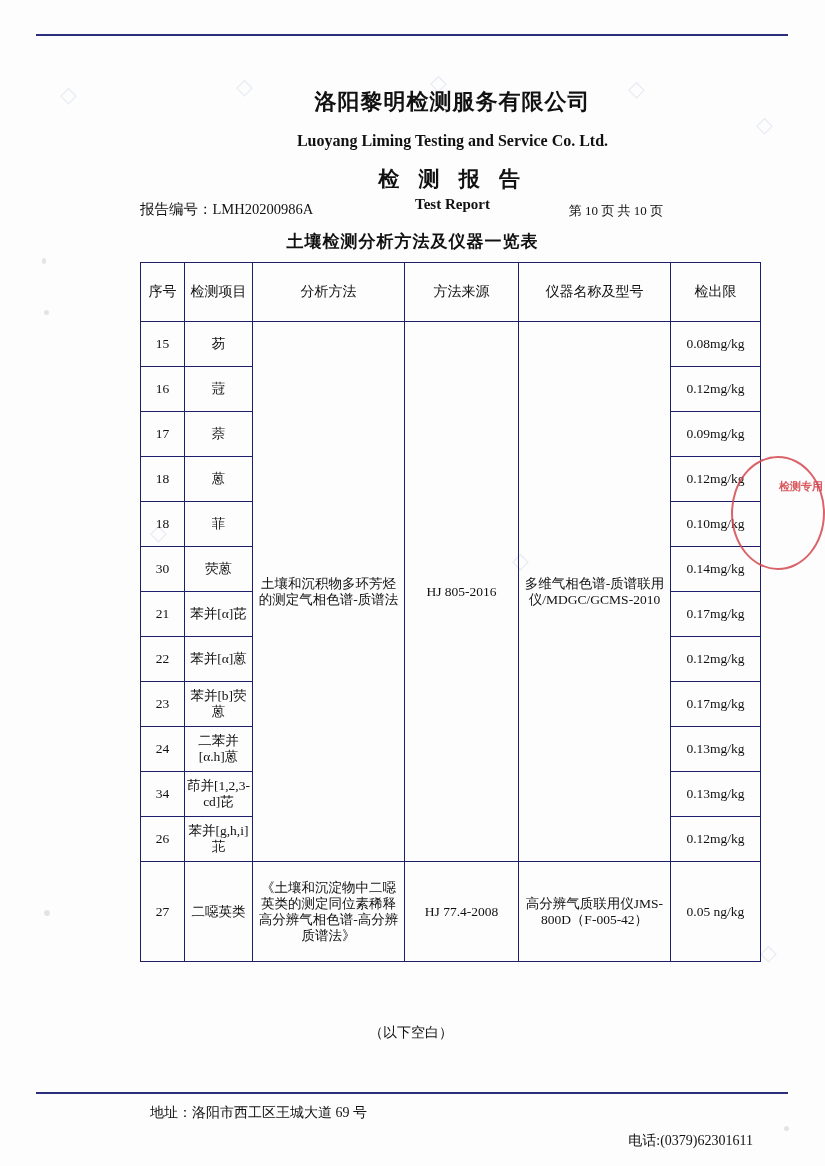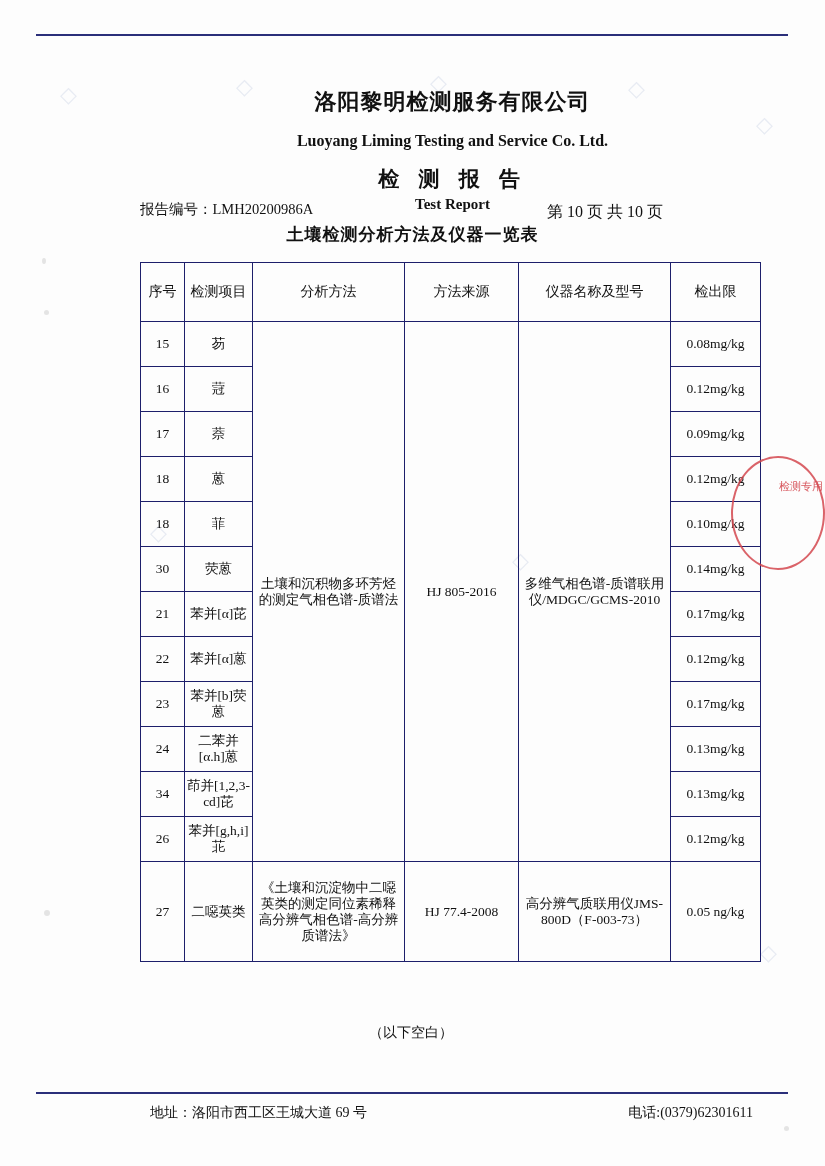--- a/index.html
+++ b/index.html
@@ -91,28 +91,28 @@
     position: absolute;
     left: 140px;
     top: 0;
     font-size: 14.5px;
     white-space: nowrap;
   }
   .page-no {
     position: absolute;
     right: 72px;
     top: 2px;
-    font-size: 16px;
+    font-size: 13px;
     white-space: nowrap;
   }
 
   .table-title {
     position: absolute;
     left: 0;
-    top: 223px;
+    top: 230px;
     width: 825px;
     text-align: center;
     font-size: 17px;
     font-weight: bold;
     letter-spacing: 1px;
   }
 
   table.main {
     position: absolute;
     left: 140px;
@@ -165,21 +165,21 @@
     position: absolute;
     left: 138px;
     top: 1104px;
     font-size: 14px;
     white-space: nowrap;
     margin-left: 12px;
   }
   .footer-right {
     position: absolute;
     right: 72px;
-    top: 1104px;
+    top: 1132px;
     font-size: 14px;
     white-space: nowrap;
   }
 
   
   .stamp {
     position: absolute;
     right: 2px;
     top: 456px;
     width: 58px;
@@ -198,20 +198,21 @@
   }
   .stamp .txt {
     position: absolute;
     left: 14px;
     top: 24px;
     font-size: 11px;
     color: #d4484f;
     line-height: 13px;
     letter-spacing: 0px;
     opacity: .9;
+    font-weight: bold;
   }
 
   
   .wm {
     position: absolute;
     color: #e6eaf2;
     font-size: 22px;
     opacity: .9;
     pointer-events: none;
     font-family: "DejaVu Sans", sans-serif;
@@ -336,21 +337,21 @@
       <tr class="row-tall">
         <td>26</td>
         <td class="cell-multi">苯并[g,h,i]苝</td>
         <td>0.12mg/kg</td>
       </tr>
       <tr style="height:100px;">
         <td>27</td>
         <td class="cell-multi">二噁英类</td>
         <td class="cell-multi">《土壤和沉淀物中二噁英类的测定同位素稀释高分辨气相色谱-高分辨质谱法》</td>
         <td>HJ 77.4-2008</td>
-        <td class="cell-multi">高分辨气质联用仪JMS-800D（F-003-73）</td>
+        <td class="cell-multi">高分辨气质联用仪JMS-800D（F-005-42）</td>
         <td class="cell-multi">0.05 ng/kg</td>
       </tr>
     </tbody>
   </table>
 
   <div class="blank-note">（以下空白）</div>
 
   <div class="footer-left">地址：洛阳市西工区王城大道 69 号</div>
   <div class="footer-right">电话:(0379)62301611</div>
 

